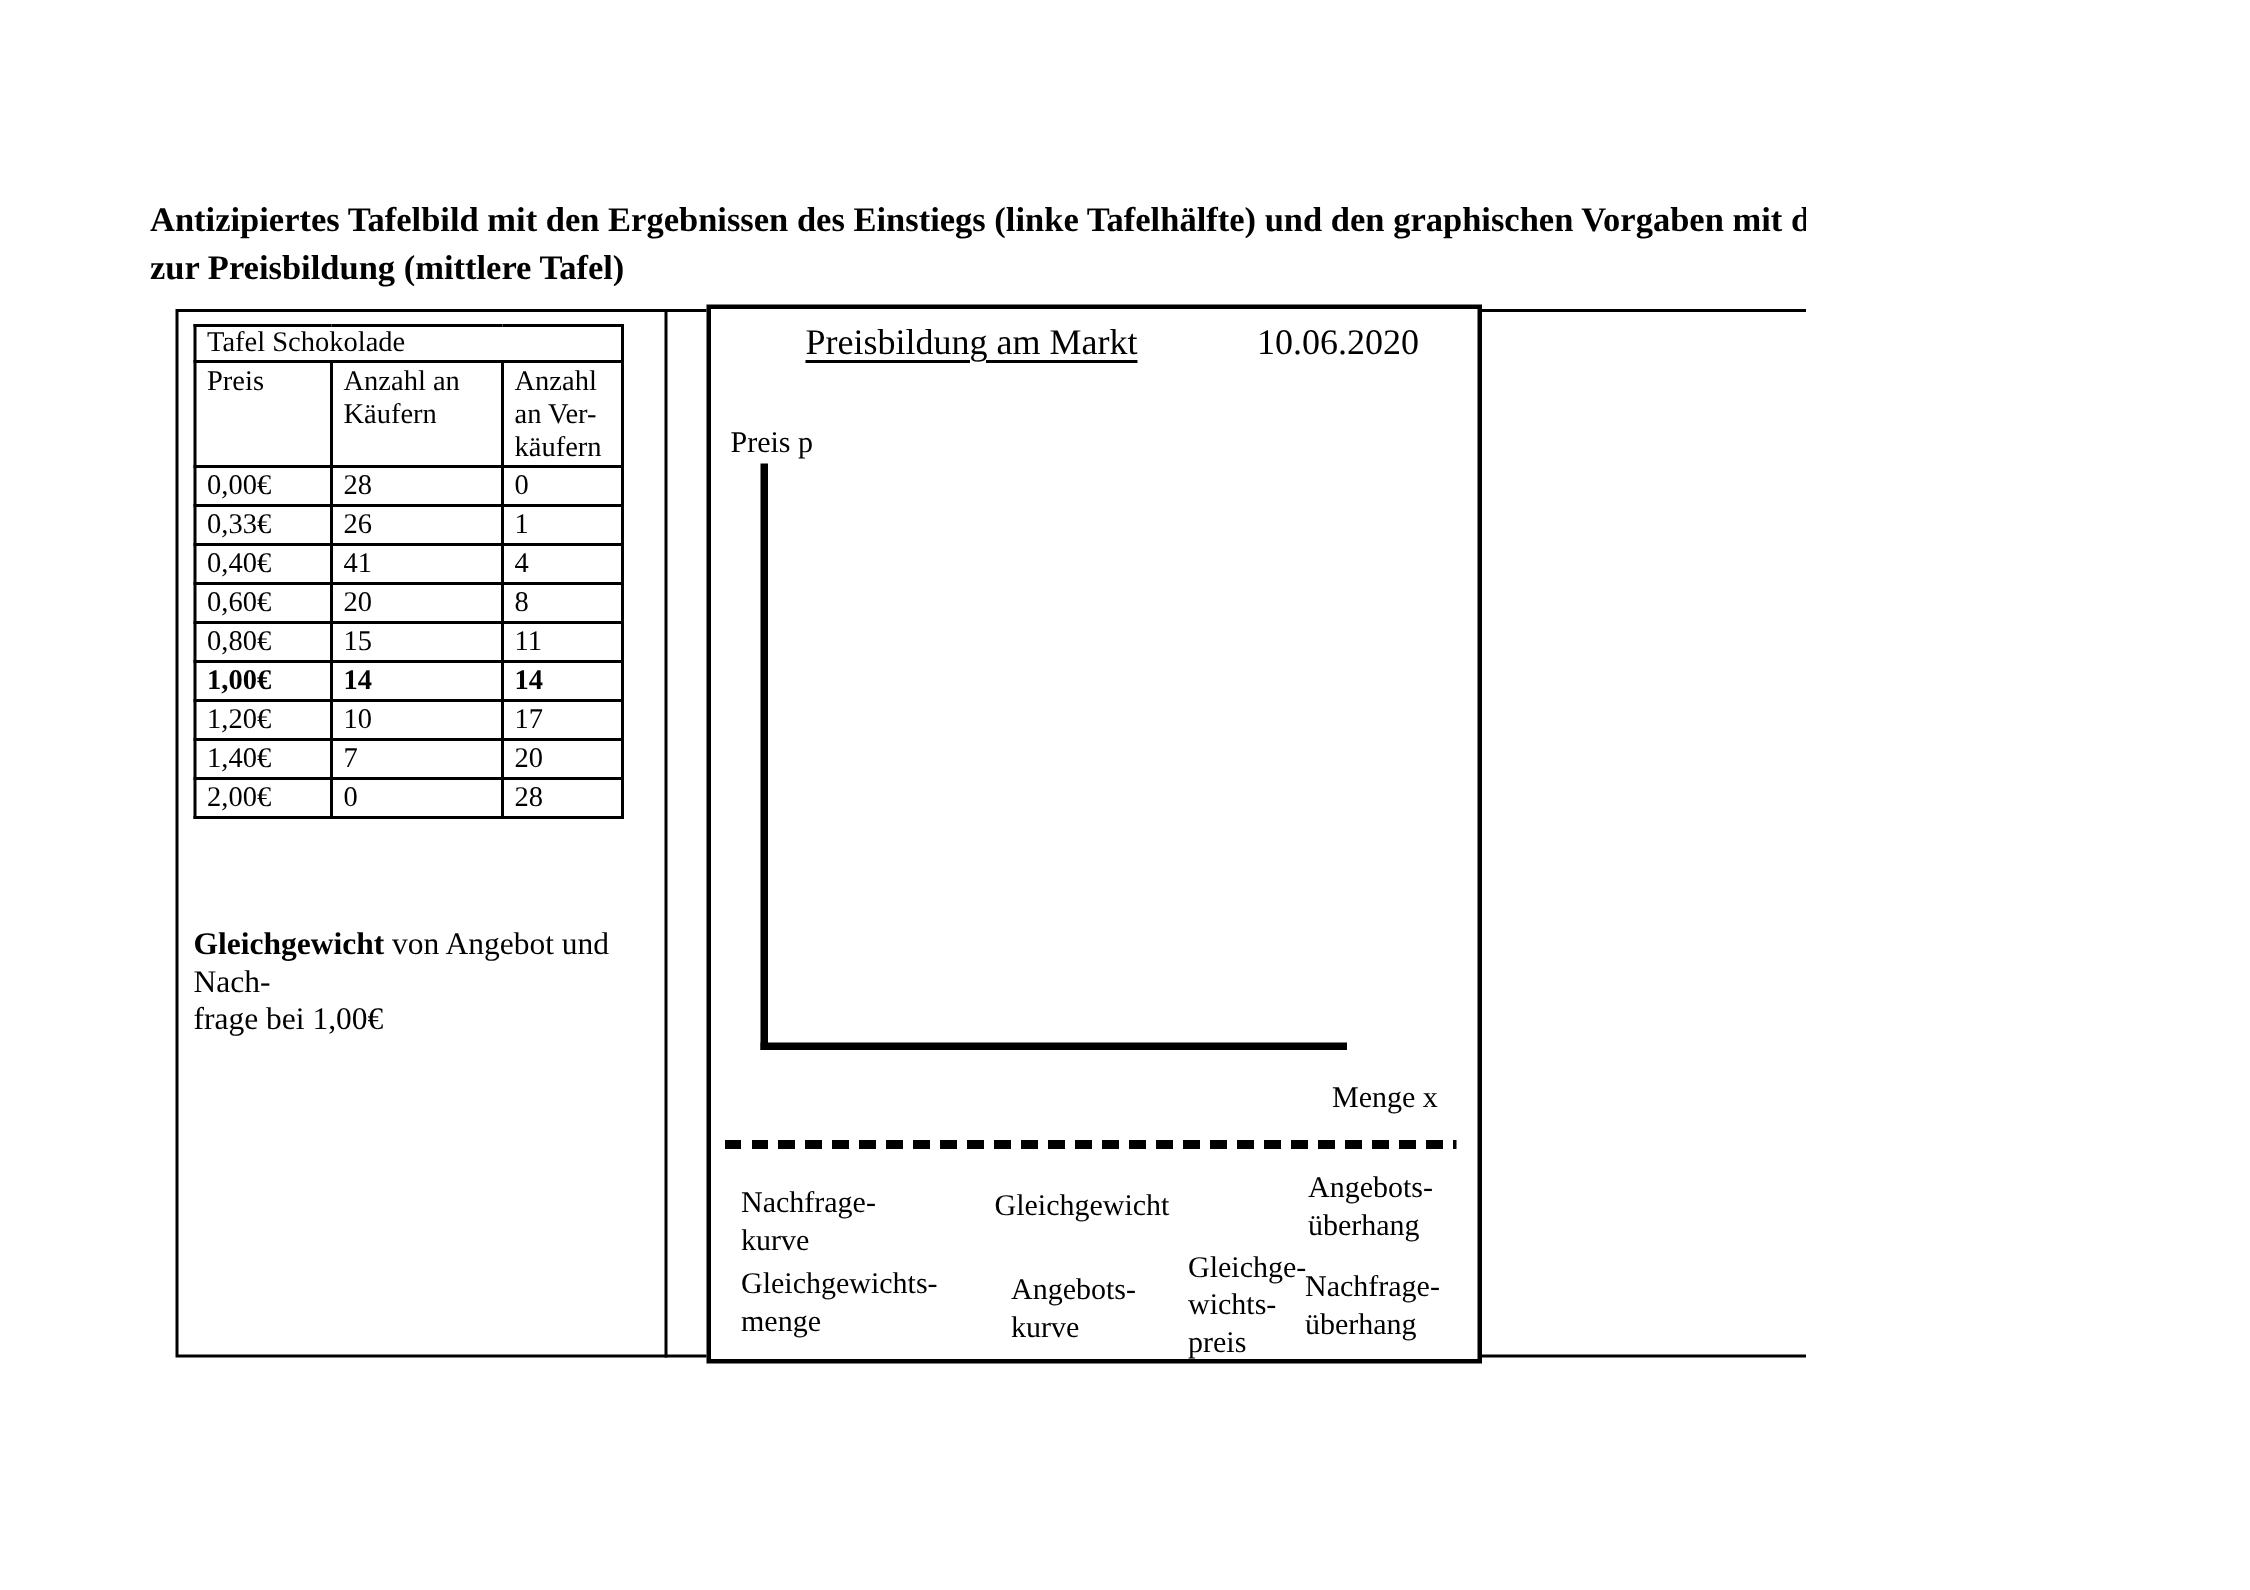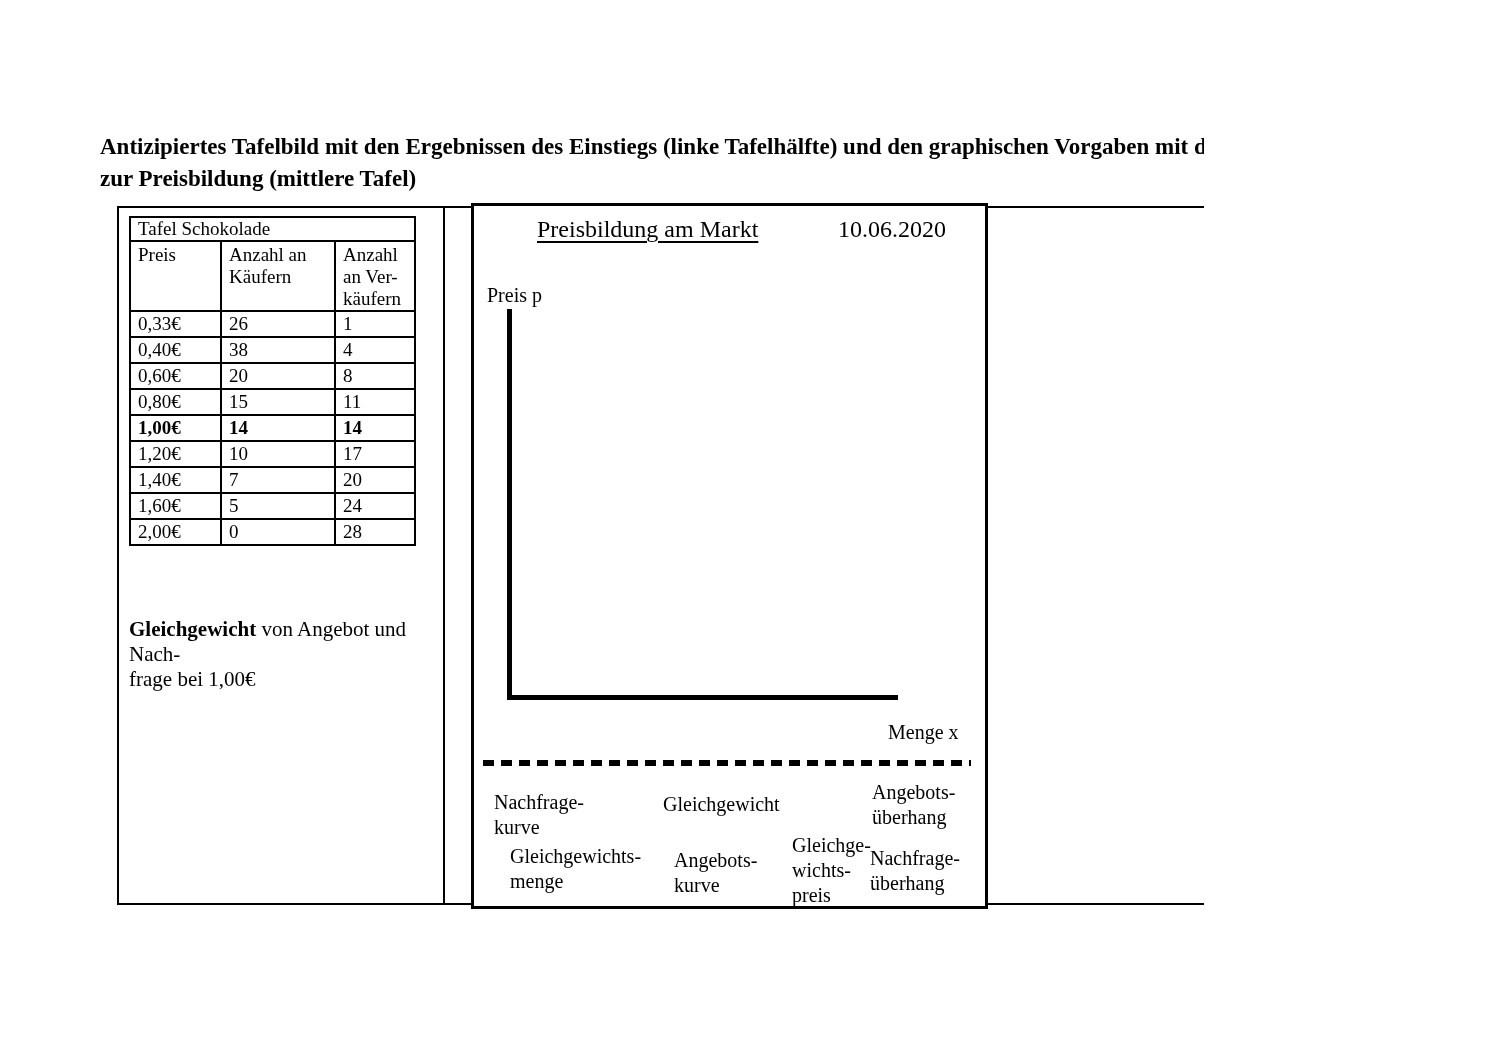--- a/index.html
+++ b/index.html
@@ -42,21 +42,21 @@
   .y-axis{position:absolute;left:507px;top:309px;width:5px;height:391px;background:#000;}
   .x-axis{position:absolute;left:507px;top:695px;width:391px;height:5px;background:#000;}
   .dashes{position:absolute;left:483px;top:760px;width:488px;height:6px;
           background:repeating-linear-gradient(90deg,#000 0 11px,transparent 11px 18px);}
 
   .term{position:absolute;font-size:20px;line-height:25px;}
   .term span{display:block;}
   .t1{left:494px;top:790px;}
   .t2{left:663px;top:792px;}
   .t3{left:872px;top:780px;}
-  .t4{left:494px;top:844px;margin-left:16px;}
+  .t4{left:494px;top:844px;}
   .t5{left:674px;top:848px;}
   .t6{left:792px;top:833px;}
   .t7{left:870px;top:846px;}
 </style>
 </head>
 <body>
 
 <div class="page">
 
   <div class="heading">Antizipiertes Tafelbild mit den Ergebnissen des Einstiegs (linke Tafelhälfte) und den graphischen Vorgaben mit den Begriffen zur Preisbildung (mittlere Tafel)</div>
@@ -85,27 +85,32 @@
         <span>Käufern</span>
         <span></span>
       </td>
       <td>
         <span>Anzahl</span>
         <span>an Ver-</span>
         <span>käufern</span>
       </td>
     </tr>
     <tr class="data-row">
+      <td>0,00€</td>
+      <td>28</td>
+      <td>0</td>
+    </tr>
+    <tr class="data-row">
       <td>0,33€</td>
       <td>26</td>
       <td>1</td>
     </tr>
     <tr class="data-row">
       <td>0,40€</td>
-      <td>38</td>
+      <td>41</td>
       <td>4</td>
     </tr>
     <tr class="data-row">
       <td>0,60€</td>
       <td>20</td>
       <td>8</td>
     </tr>
     <tr class="data-row">
       <td>0,80€</td>
       <td>15</td>
@@ -118,25 +123,20 @@
     </tr>
     <tr class="data-row">
       <td>1,20€</td>
       <td>10</td>
       <td>17</td>
     </tr>
     <tr class="data-row">
       <td>1,40€</td>
       <td>7</td>
       <td>20</td>
-    </tr>
-    <tr class="data-row">
-      <td>1,60€</td>
-      <td>5</td>
-      <td>24</td>
     </tr>
     <tr class="data-row">
       <td>2,00€</td>
       <td>0</td>
       <td>28</td>
     </tr>
   </tbody>
     </table>
 
   <div class="note">

